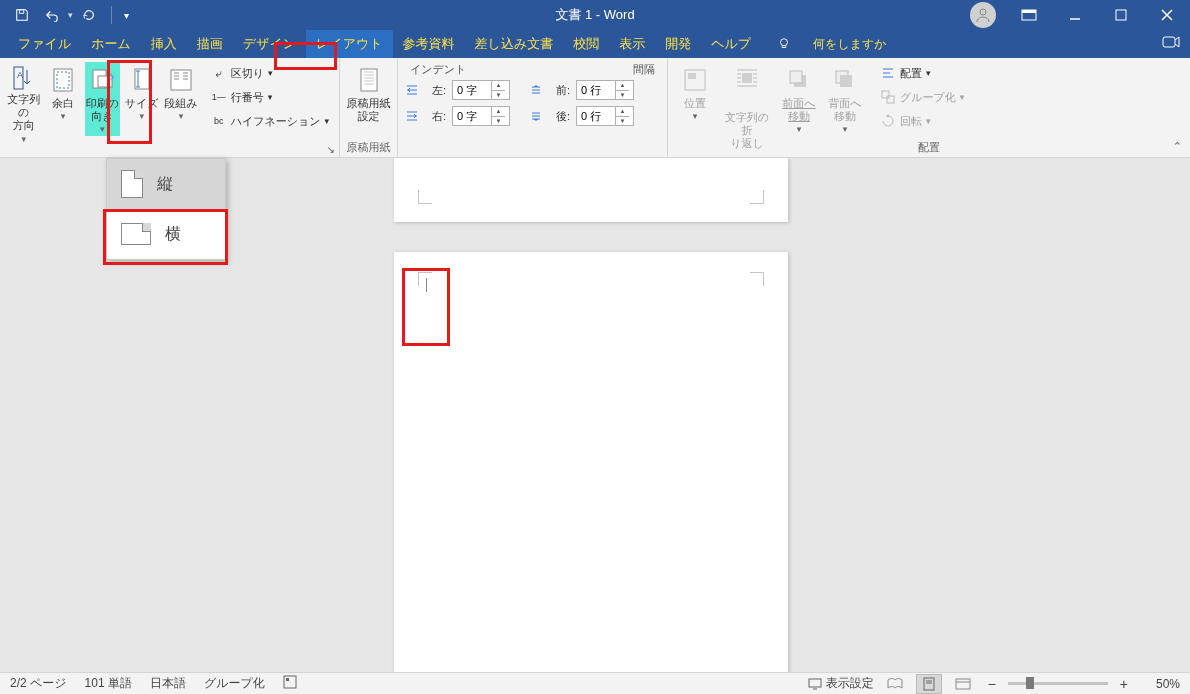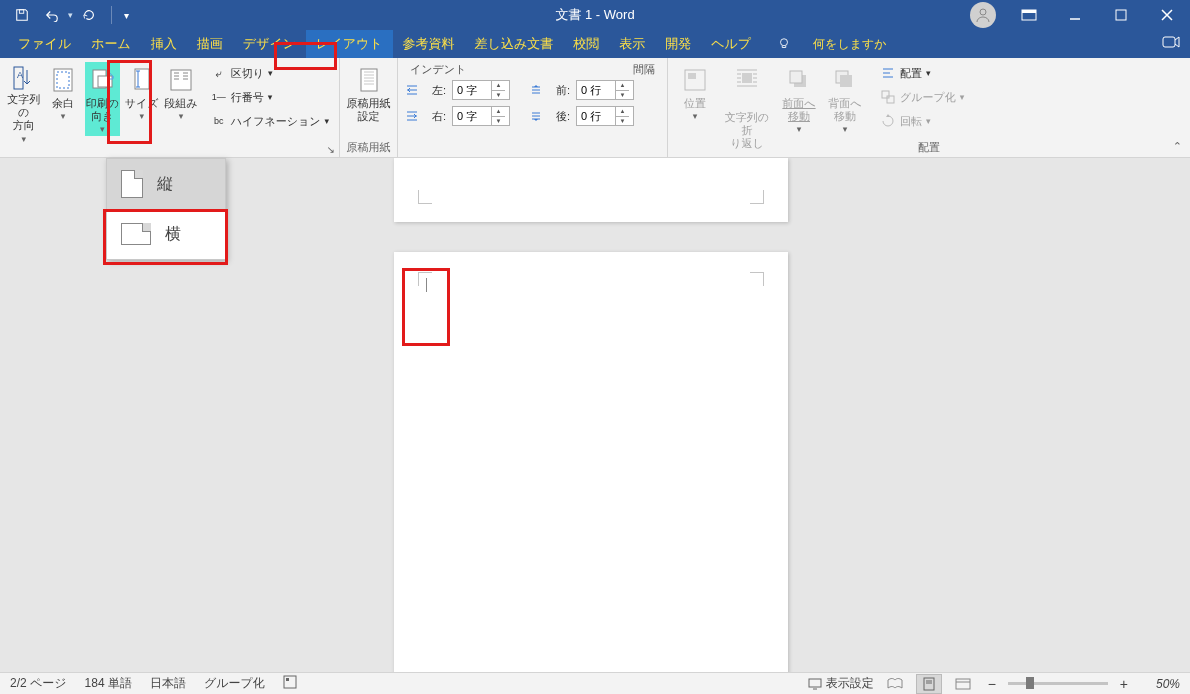--- a/index.html
+++ b/index.html
@@ -447,21 +447,21 @@
   </div>
   <div class="page p2">
     <div class="crop tl" style="left:24px; top:20px;"></div>
     <div class="crop tr" style="right:24px; top:20px;"></div>
     <div class="cursor-mark" style="left:32px; top:26px;"></div>
   </div>
 </div>
 
 <div class="statusbar">
   <span>2/2 ページ</span>
-  <span>184 単語</span>
+  <span>101 単語</span>
   <span>日本語</span>
   <span>グループ化</span>
   <span><svg width="14" height="14" viewBox="0 0 14 14">
         <rect x="1" y="1" width="12" height="12" fill="none" stroke="#666"></rect>
         <rect x="3" y="3" width="3" height="3" fill="#666"></rect>
       </svg></span>
   <div class="status-right">
     <span style="display:flex;align-items:center;gap:4px;">
         <svg width="14" height="12" viewBox="0 0 14 12">
           <rect x="1" y="1" width="12" height="8" fill="none" stroke="#666"></rect>
@@ -485,20 +485,20 @@
         <svg width="16" height="12" viewBox="0 0 16 12">
           <rect x="1" y="1" width="14" height="10" fill="none" stroke="#888"></rect>
           <line x1="1" y1="4" x2="15" y2="4" stroke="#888"></line>
         </svg>
       </div>
     <span style="font-size:14px;padding:0 4px;">−</span>
     <div class="zoom-track">
         <div class="zoom-thumb"></div>
       </div>
     <span style="font-size:14px;padding:0 4px;">+</span>
-    <span style="width:40px;text-align:right;font-style:italic;">50%</span>
+    <span style="width:40px;text-align:right;">50%</span>
   </div>
 </div>
 
 <div class="hl" style="left:274px; top:42px; width:63px; height:28px;"></div>
 <div class="hl" style="left:107px; top:60px; width:45px; height:84px;"></div>
 <div class="hl" style="left:103px; top:209px; width:125px; height:56px;"></div>
 <div class="hl" style="left:402px; top:268px; width:48px; height:78px;"></div>
 
 </body></html>

